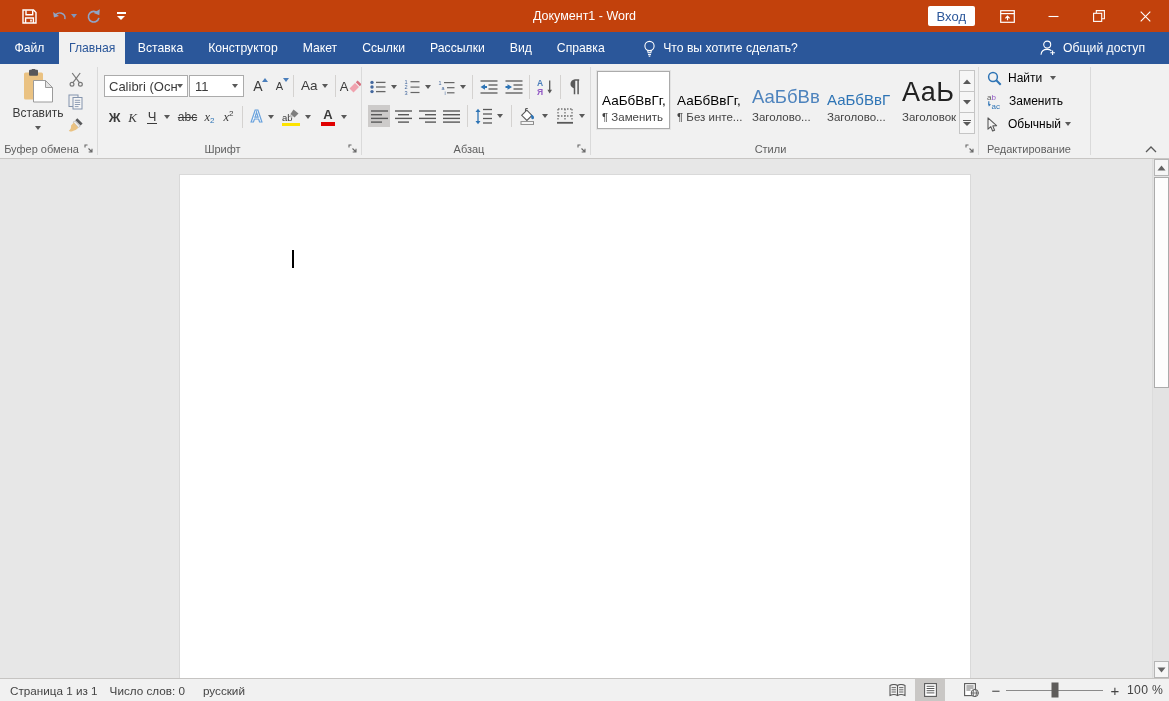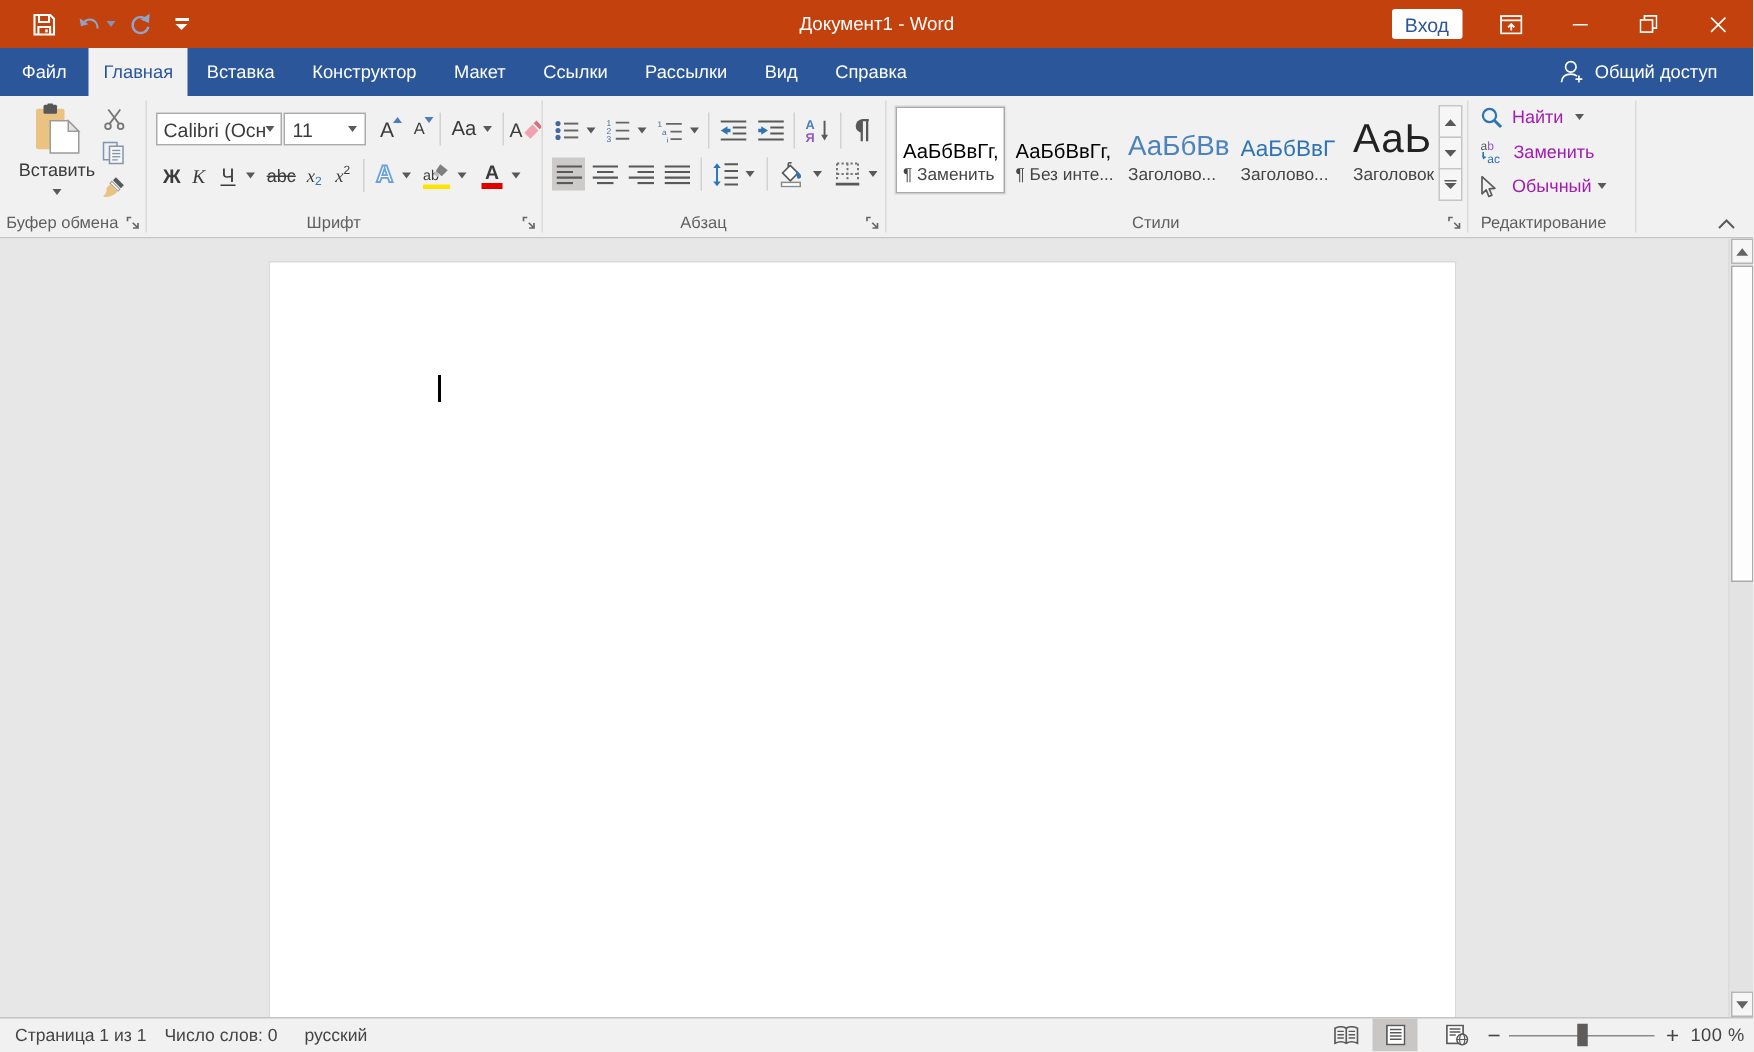--- a/index.html
+++ b/index.html
@@ -41,21 +41,21 @@
 
 .gi{font-family:"Liberation Sans",sans-serif;color:#3b3b3b;line-height:1}
 
 .stylebox{position:absolute;display:flex;flex-direction:column;align-items:flex-start;overflow:hidden}
 .stylebox .prev{white-space:nowrap;overflow:hidden;width:100%;height:30px;display:flex;align-items:flex-end}
 .stylebox .sname{font-size:11.5px;color:#444;white-space:nowrap;overflow:hidden;width:100%;margin-top:3px}
 .gallery-scroll{position:absolute;display:flex;flex-direction:column}
 .gsbtn{width:16px;height:22px;background:#f6f6f6;border:1px solid #c5c5c5;display:flex;align-items:center;justify-content:center;margin-top:-1px}
 
 .edit-row{display:flex;align-items:center;height:22px;margin-bottom:1px}
-.edit-row .elabel{font-size:12px;color:#a21caf;margin-left:6px}
+.edit-row .elabel{font-size:12px;color:#000000;margin-left:6px}
 
 .docarea{position:absolute;left:0;top:159px;width:100%;height:519px;background:#e7e7e7}
 .page{position:absolute;left:179px;top:15px;width:792px;bottom:-10px;background:#fff;border:1px solid #d9d9d9;border-bottom:none}
 .caret{position:absolute;left:292px;top:90px;width:1.5px;height:18px;background:#000}
 .vscroll{position:absolute;right:0;top:0;width:17px;height:100%;background:#e3e3e3;border-left:1px solid #dcdcdc}
 .sbtn{position:absolute;left:1px;width:15px;height:17px;background:#f6f6f6;border:1px solid #b5b5b5;display:flex;align-items:center;justify-content:center}
 .sthumb{position:absolute;left:1px;top:18px;width:15px;height:211px;background:#fdfdfd;border:1px solid #ababab}
 
 .statusbar{position:absolute;left:0;bottom:0;width:100%;height:23px;background:#f1f1f1;border-top:1px solid #c6c4c2;display:flex;align-items:center;font-size:11.7px;color:#444}
 .sb-item{white-space:nowrap}
@@ -138,20 +138,30 @@
 <div class="tabrow">
   <div class="tab" style="padding:0 14.5px">Файл</div>
   <div class="tab active" style="padding:0 10px">Главная</div>
   <div class="tab">Вставка</div>
   <div class="tab">Конструктор</div>
   <div class="tab">Макет</div>
   <div class="tab">Ссылки</div>
   <div class="tab">Рассылки</div>
   <div class="tab">Вид</div>
   <div class="tab">Справка</div>
+  <div class="tellme">
+    <svg width="13" height="17" viewBox="0 0 13 17">
+      <circle cx="6.5" cy="6" r="4.6" fill="none" stroke="#fff" stroke-width="1.1"></circle>
+      <path d="M4.9 10.4 L4.9 12.2 M8.1 10.4 L8.1 12.2" stroke="#fff" stroke-width="1.1"></path>
+      <line x1="4.6" y1="12.7" x2="8.4" y2="12.7" stroke="#fff" stroke-width="1.1"></line>
+      <line x1="5" y1="14.6" x2="8" y2="14.6" stroke="#fff" stroke-width="1.1"></line>
+      <line x1="5.7" y1="16.2" x2="7.3" y2="16.2" stroke="#fff" stroke-width="1.1"></line>
+    </svg>
+    <span>Что вы хотите сделать?</span>
+  </div>
   <div class="share">
     <svg width="16" height="16" viewBox="0 0 16 16">
       <circle cx="7.2" cy="4.6" r="3.5" fill="none" stroke="#fff" stroke-width="1.1"></circle>
       <path d="M1 14.8 C1.3 10.9 4.2 9.4 7.2 9.4 C8.8 9.4 10.3 9.8 11.4 10.7" fill="none" stroke="#fff" stroke-width="1.1"></path>
       <path d="M12.6 10.4 V15 M10.3 12.7 H14.9" stroke="#fff" stroke-width="1.1"></path>
     </svg>
     <span>Общий доступ</span>
   </div>
 </div>
 

